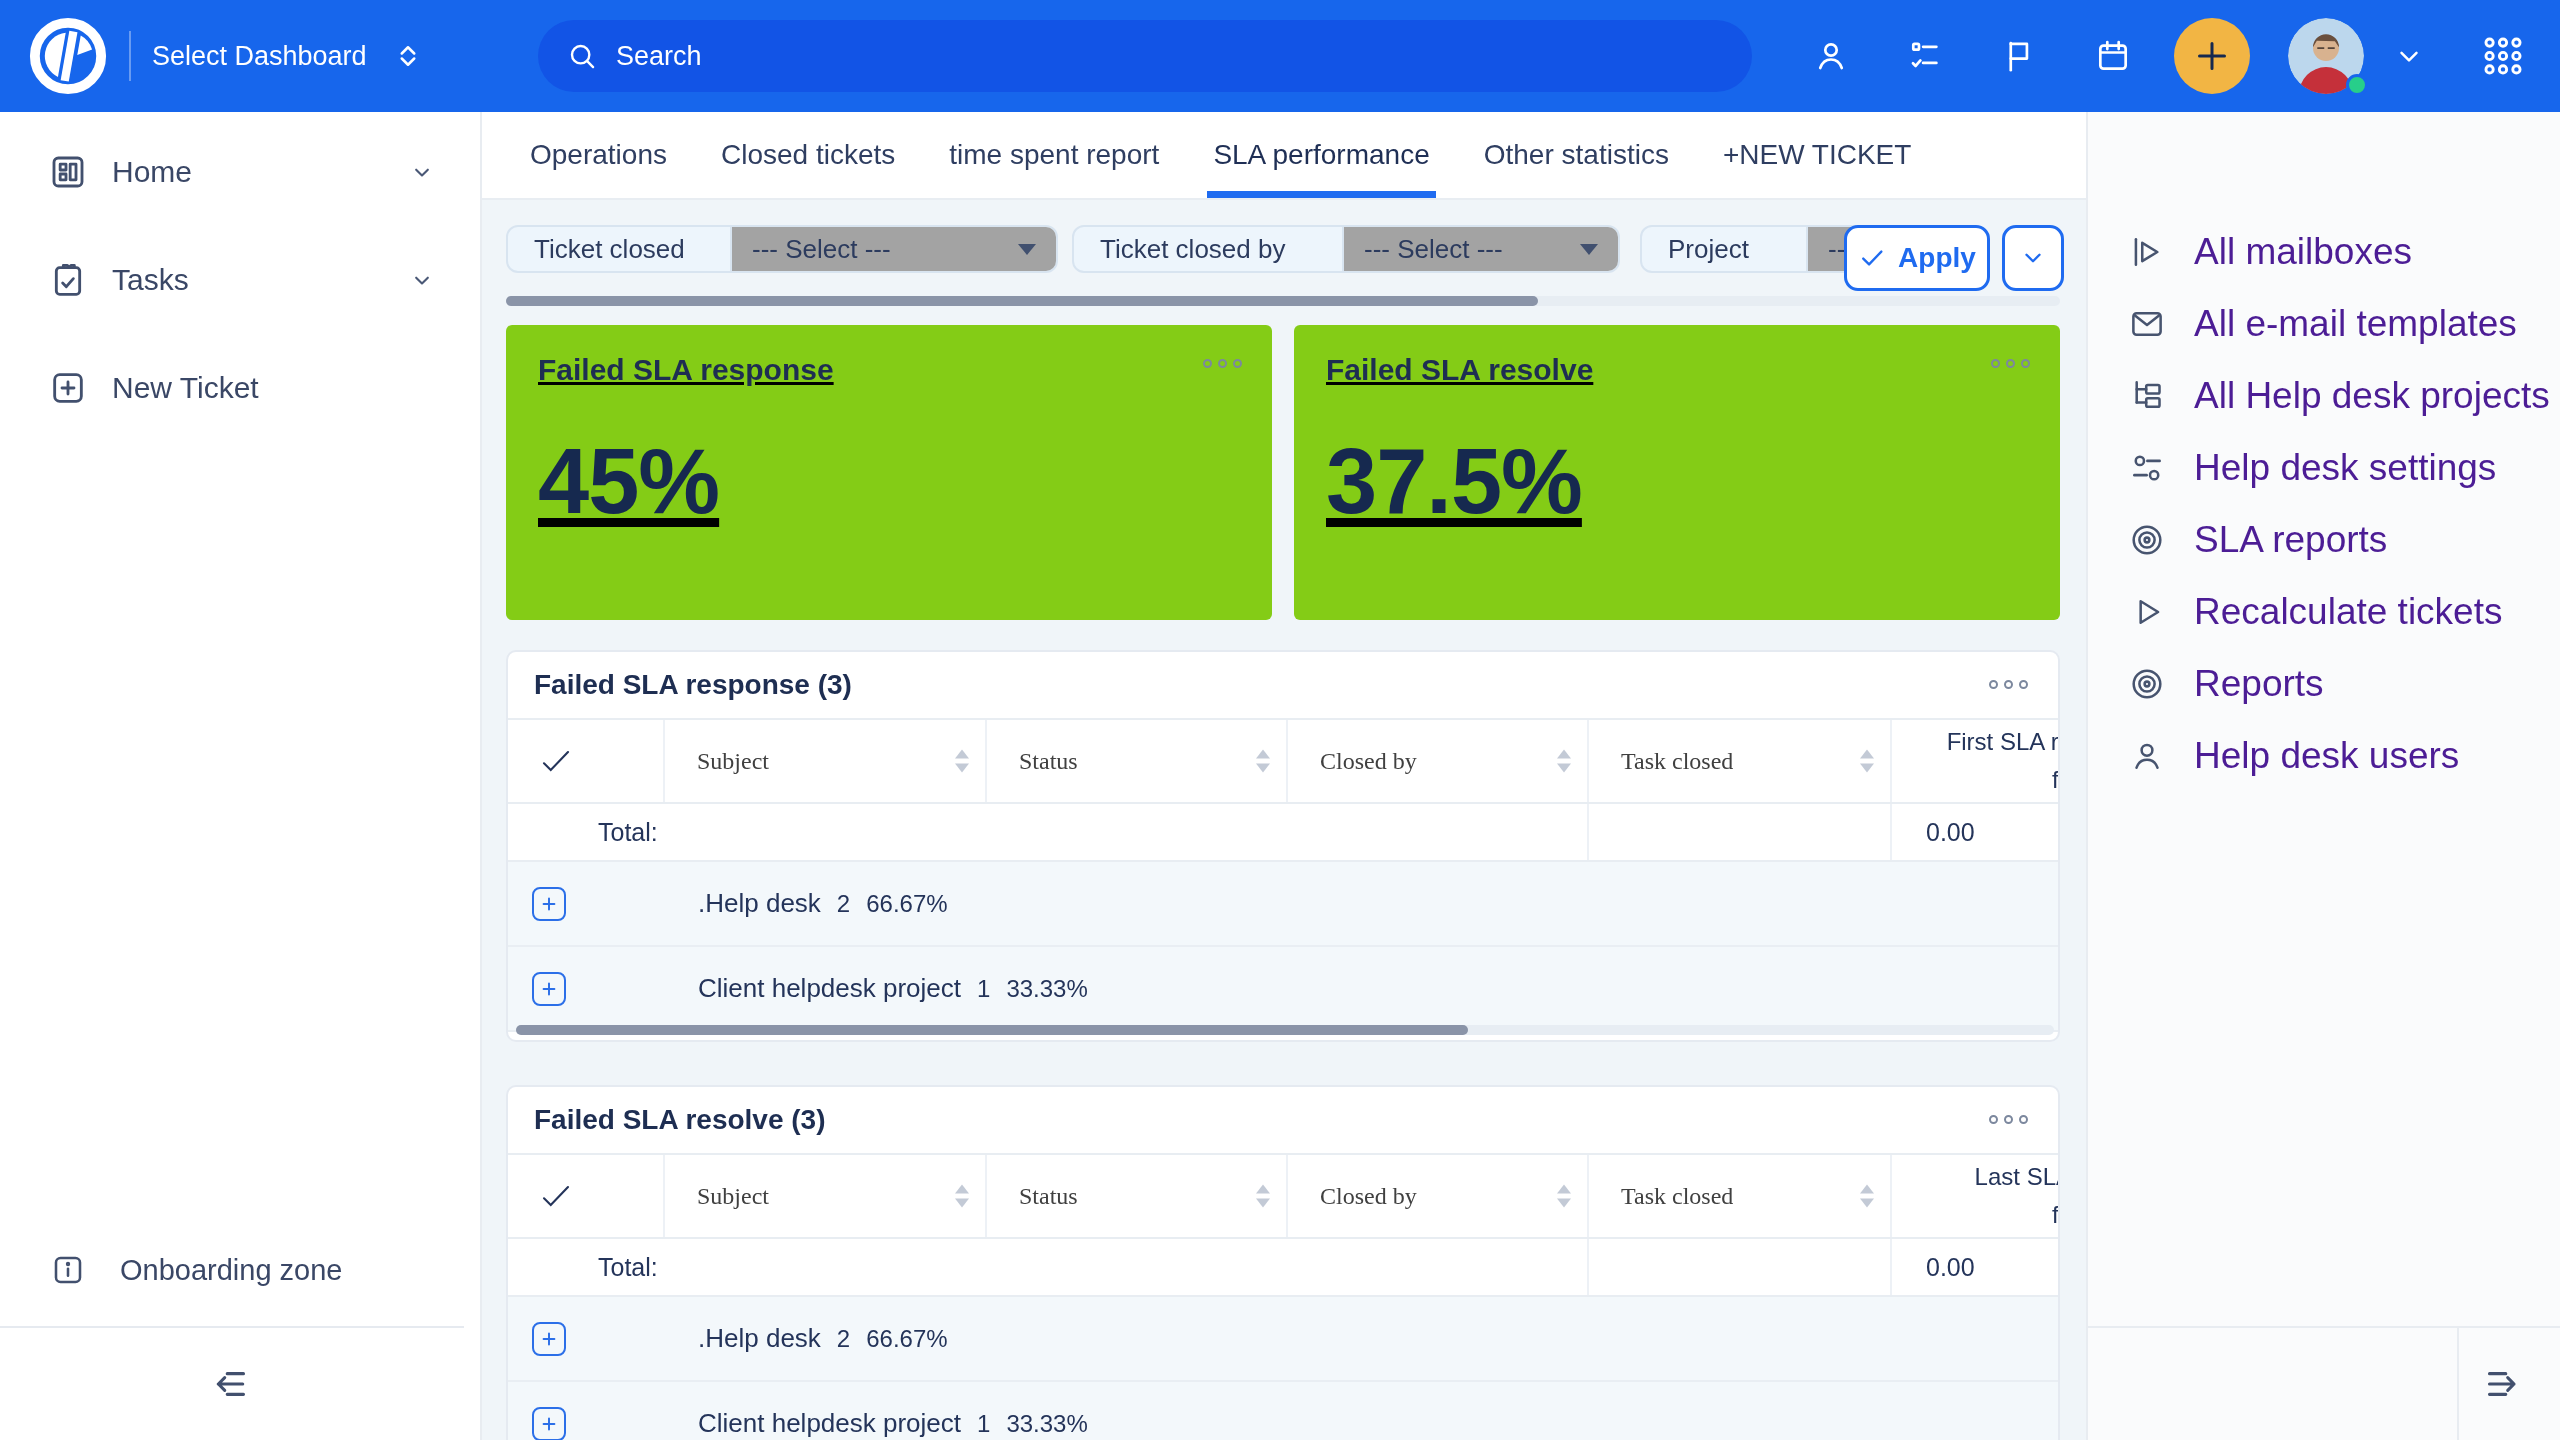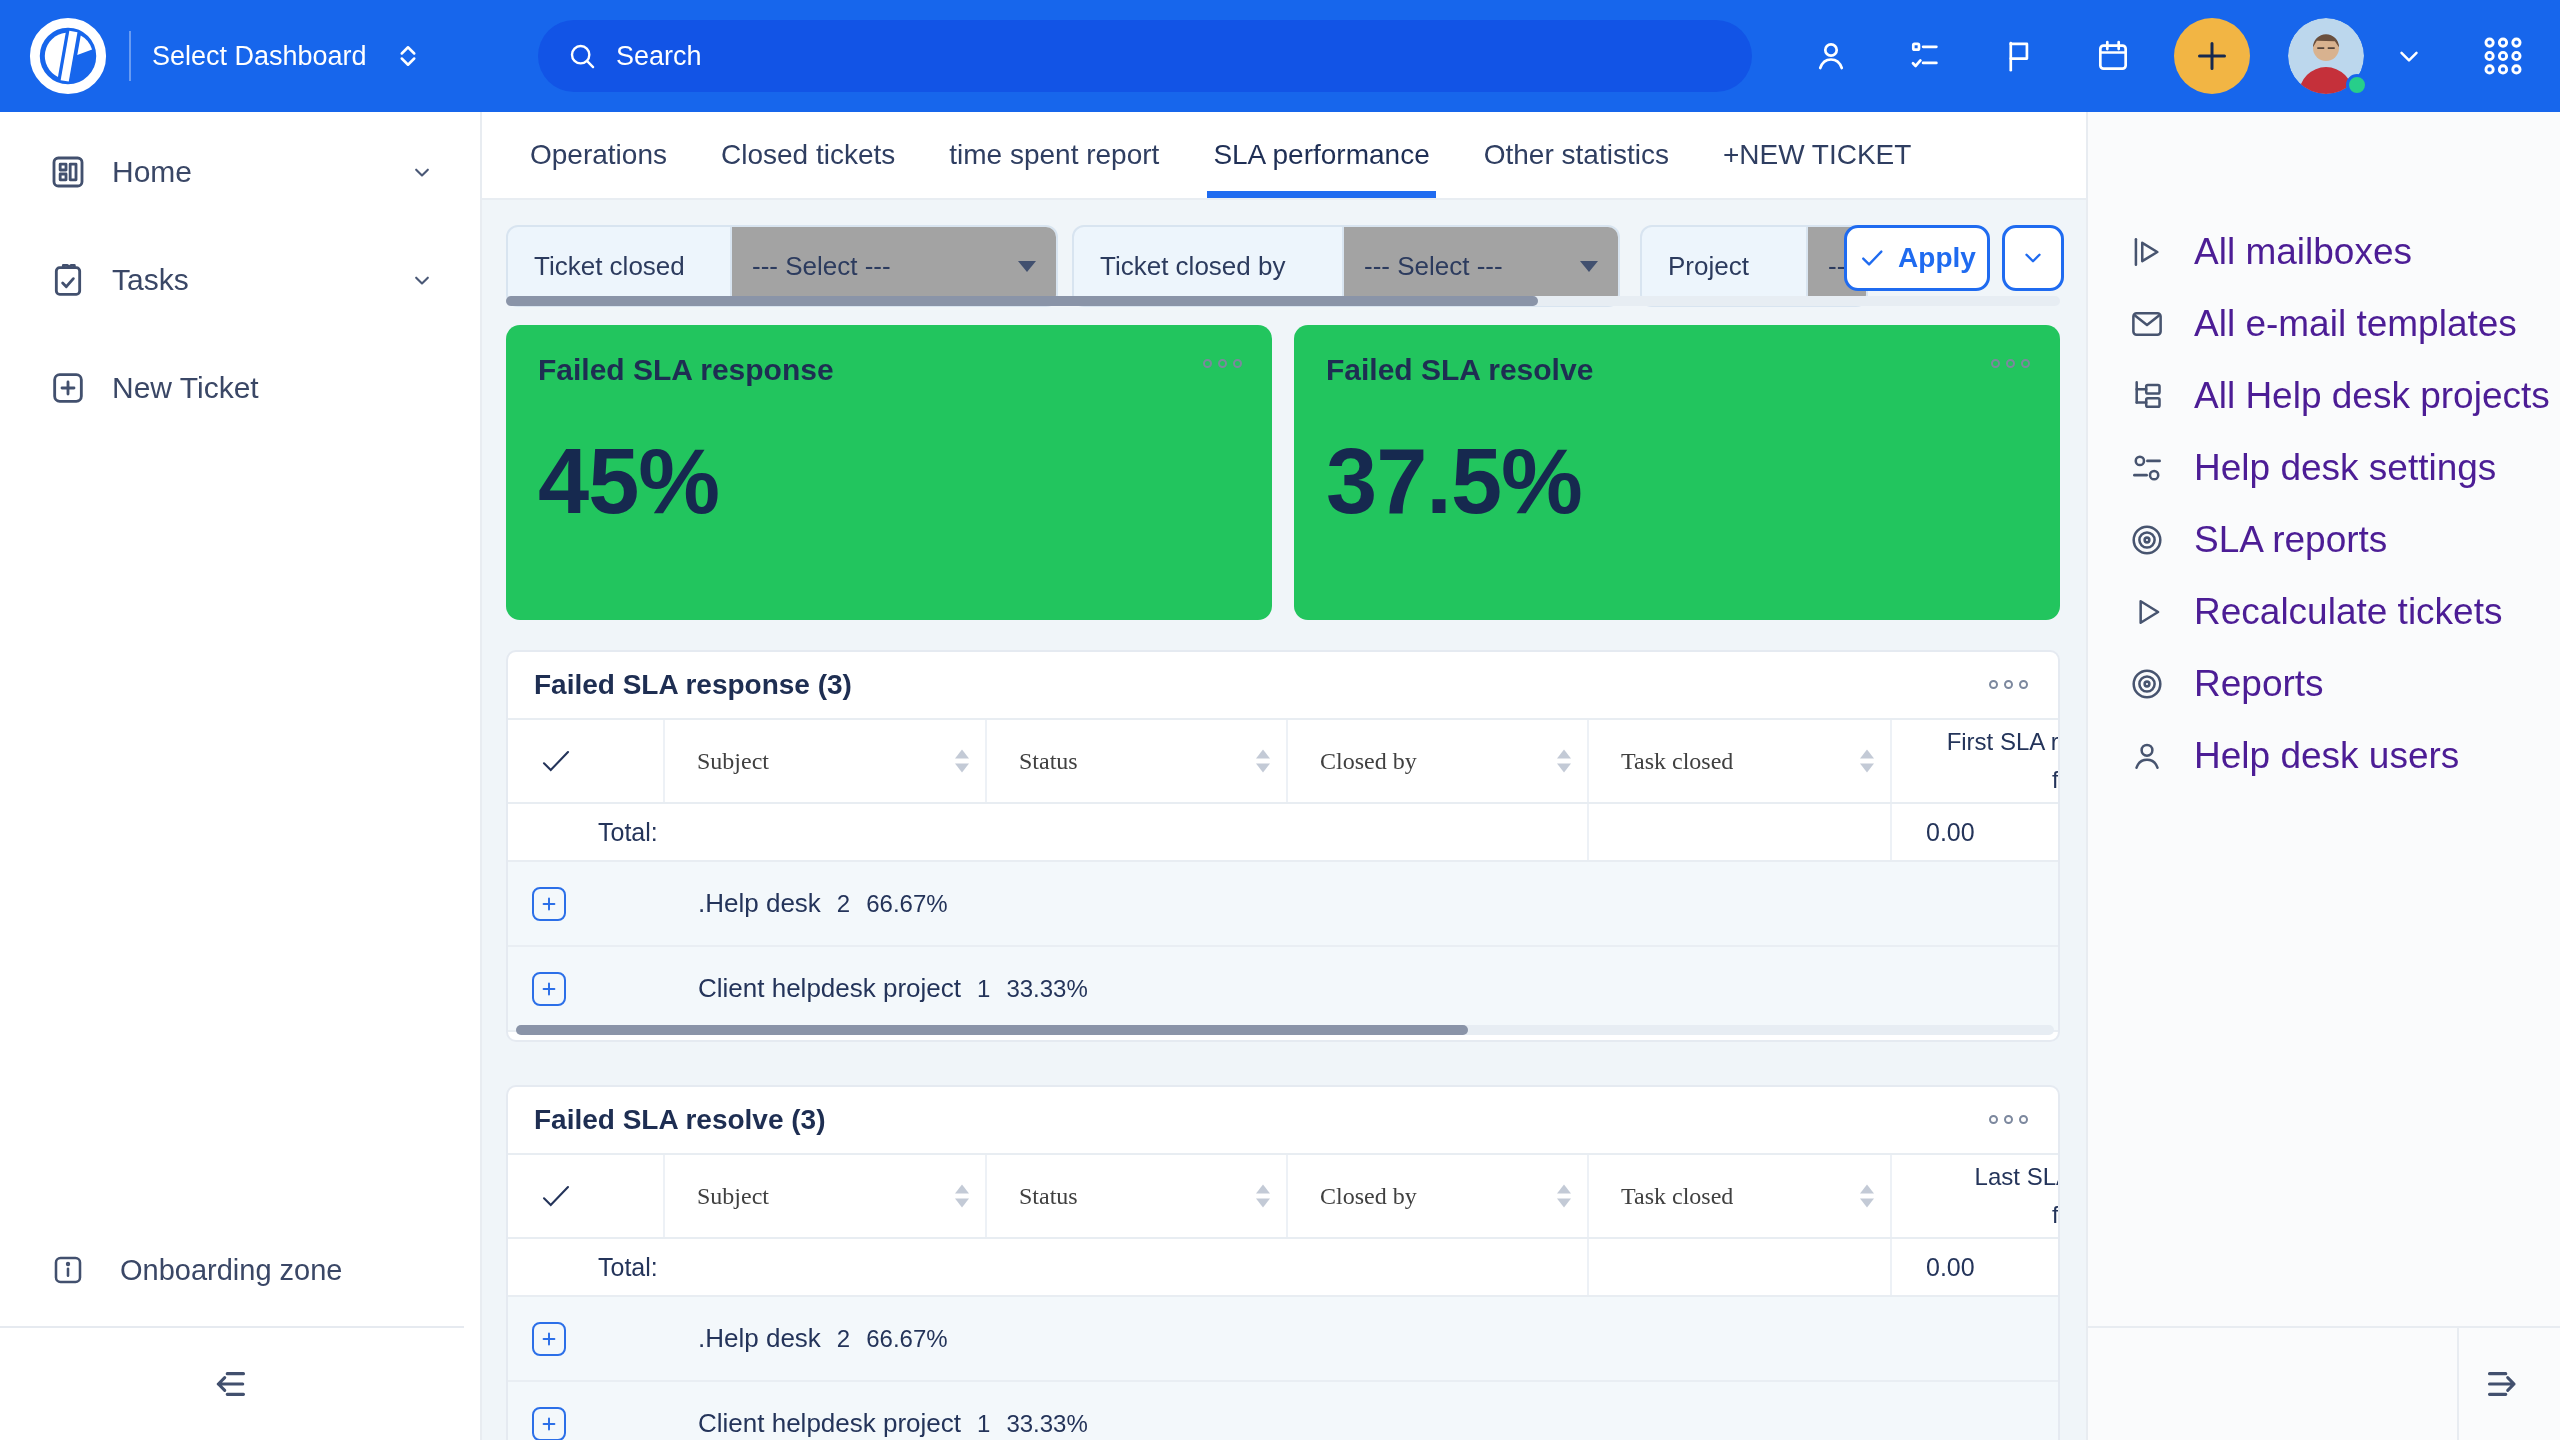--- a/index.html
+++ b/index.html
@@ -55,21 +55,21 @@
   
   .main { position:absolute; left:482px; top:112px; width:1604px; bottom:0; background:#F0F5F9; overflow:hidden; }
   .tabbar { position:absolute; left:0; top:0; right:0; height:88px; background:#fff; border-bottom:2px solid #E8EDF2;
     display:flex; align-items:stretch; padding-left:48px; gap:54px; }
   .tab { display:flex; align-items:center; font-size:28px; color:#2F3E61; position:relative; cursor:pointer; white-space:nowrap; }
   .tab.active { color:#1F2F55; }
   .tab.active::after { content:""; position:absolute; left:-6px; right:-6px; bottom:0; height:7px; background:#1F6BF0; }
 
   
   .filters { position:absolute; left:24px; top:113px; width:1554px; height:66px; }
-  .pill { position:absolute; top:0; height:82px; display:flex; border:2px solid #D8E4F0; border-radius:12px;
+  .pill { position:absolute; top:0; height:48px; display:flex; border:2px solid #D8E4F0; border-radius:12px;
     overflow:hidden; background:#EDF5FC; }
   .pill-label { display:flex; align-items:center; padding:0 26px; font-size:26px; color:#2C3B5E; white-space:nowrap; }
   .pill-select { background:#a3a3a3; border-left:2px solid #D8E4F0; display:flex; align-items:center;
     padding:0 20px; font-size:26px; color:#2C3B5E; white-space:nowrap; cursor:pointer; }
   .pill-select .caret { width:0; height:0; border-left:9px solid transparent; border-right:9px solid transparent;
     border-top:11px solid #41506F; margin-left:auto; }
   .p1f { left:0; } .p1f .pill-label{width:222px;} .p1f .pill-select{width:326px;}
   .p2f { left:566px; } .p2f .pill-label{width:268px;} .p2f .pill-select{width:276px;}
   .p3f { left:1134px; width:228px; } .p3f .pill-label{width:164px;} .p3f .pill-select{flex:1;}
   .apply-wrap { position:absolute; left:1338px; top:0; height:66px; display:flex; gap:12px; z-index:2; }
@@ -82,21 +82,21 @@
   .btn-apply-more svg { width:26px; height:26px; color:#1F6BF0; }
 
   
   .hscroll { position:absolute; height:10px; border-radius:5px; background:#E7EDF3; }
   .hscroll .thumb { position:absolute; left:0; top:0; height:10px; border-radius:5px; background:#8A94A8; }
   .hs-top { left:24px; top:184px; width:1554px; }
   .hs-top .thumb { width:1032px; }
 
   
   .cards { position:absolute; left:24px; top:213px; width:1554px; display:flex; gap:22px; }
-  .card { width:766px; height:295px; background:#22c55e; border-radius:14px; padding:28px 32px; position:relative; }
+  .card { width:766px; height:295px; background:#84cc16; border-radius:6px; padding:28px 32px; position:relative;text-decoration:underline; }
   .card-title { font-size:30px; font-weight:700; color:#1E2E52; }
   .card-value { font-size:92px; font-weight:700; color:#16294F; margin-top:42px; letter-spacing:-1px; }
   .dots { position:absolute; right:30px; top:34px; display:flex; gap:6px; cursor:pointer; }
   .dots i { width:9px; height:9px; border:2px solid #7C889E; border-radius:50%; }
 
   
   .panel { position:absolute; left:24px; width:1554px; background:#fff; border:2px solid #E5EAF1; border-radius:10px; }
   .panel.p1 { top:538px; height:392px; }
   .panel.p2 { top:973px; height:470px; }
   .panel-head { height:66px; position:relative; display:flex; align-items:center; padding-left:26px; }

